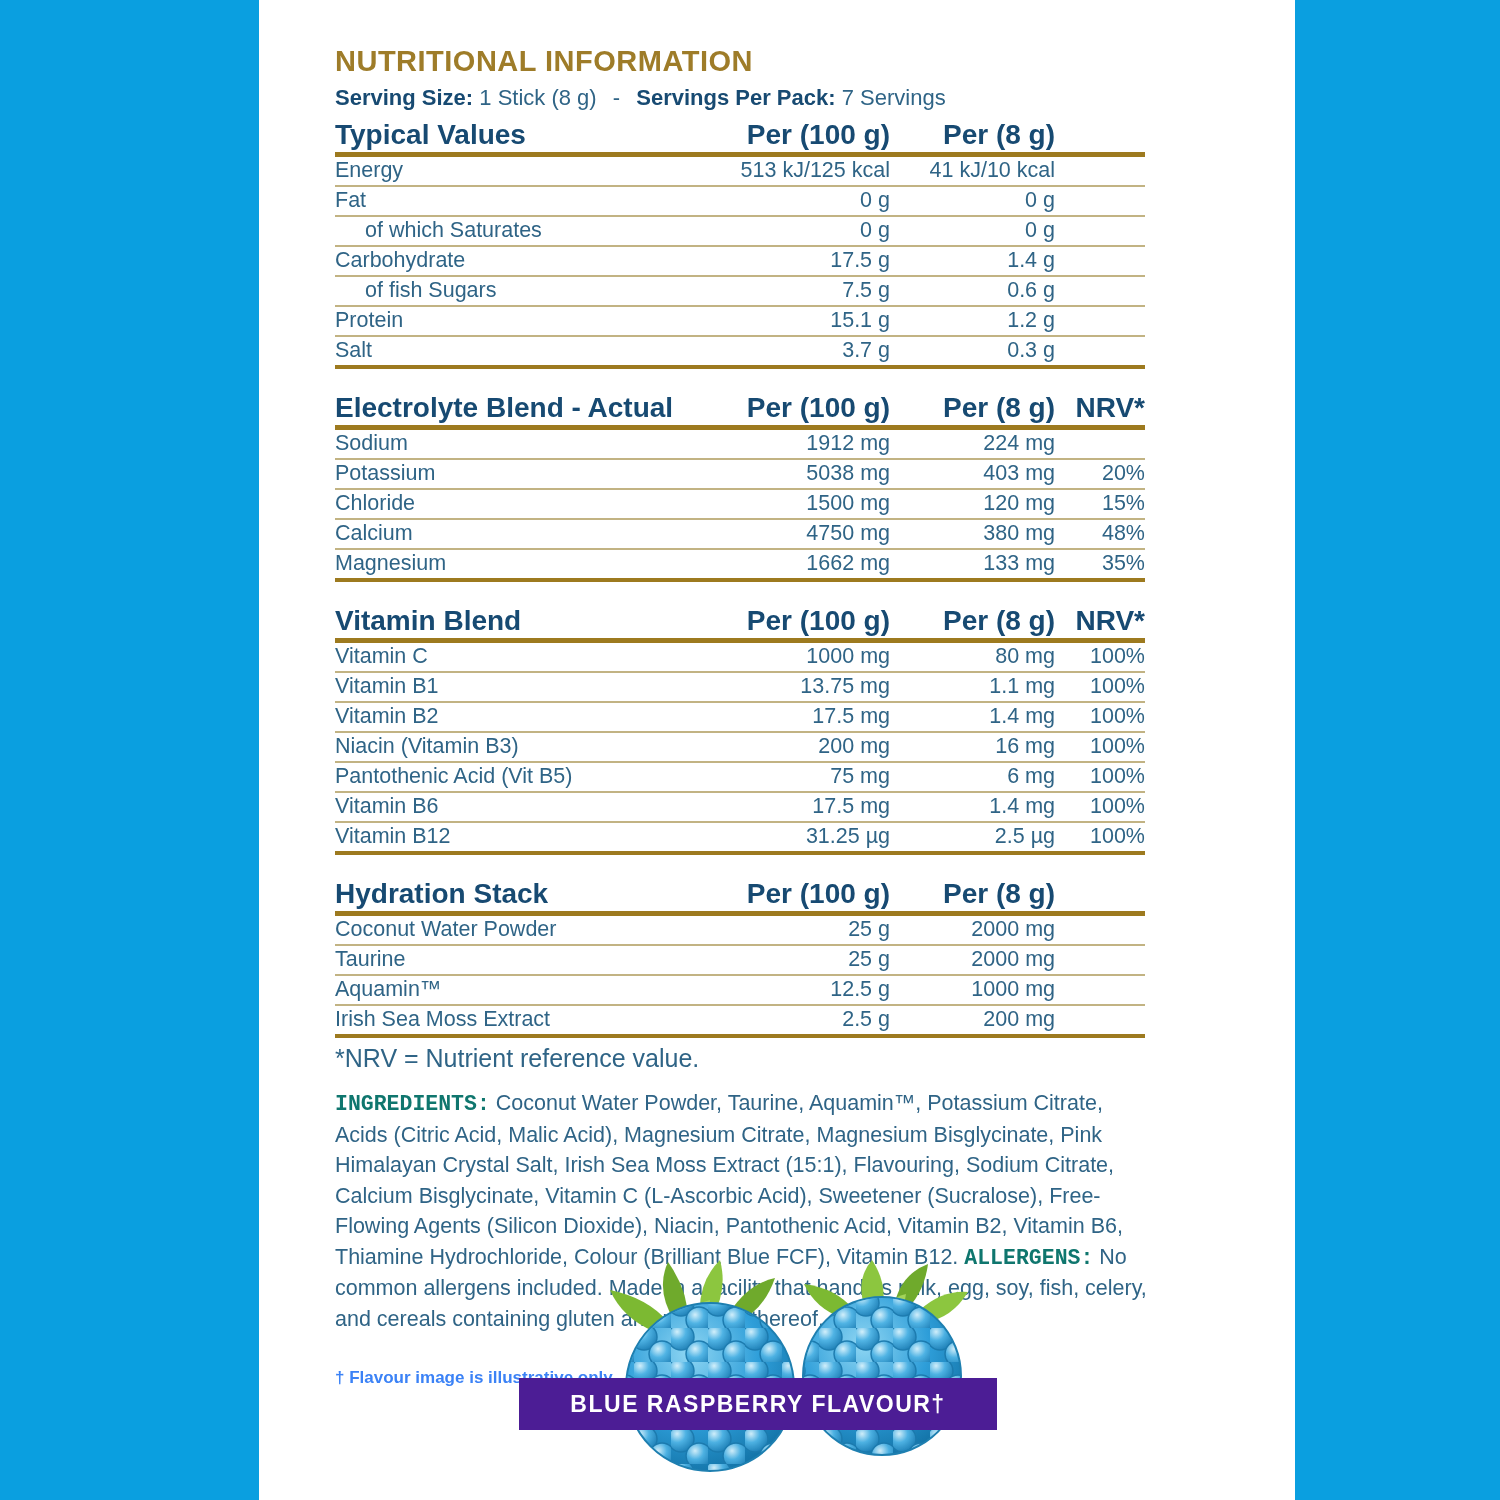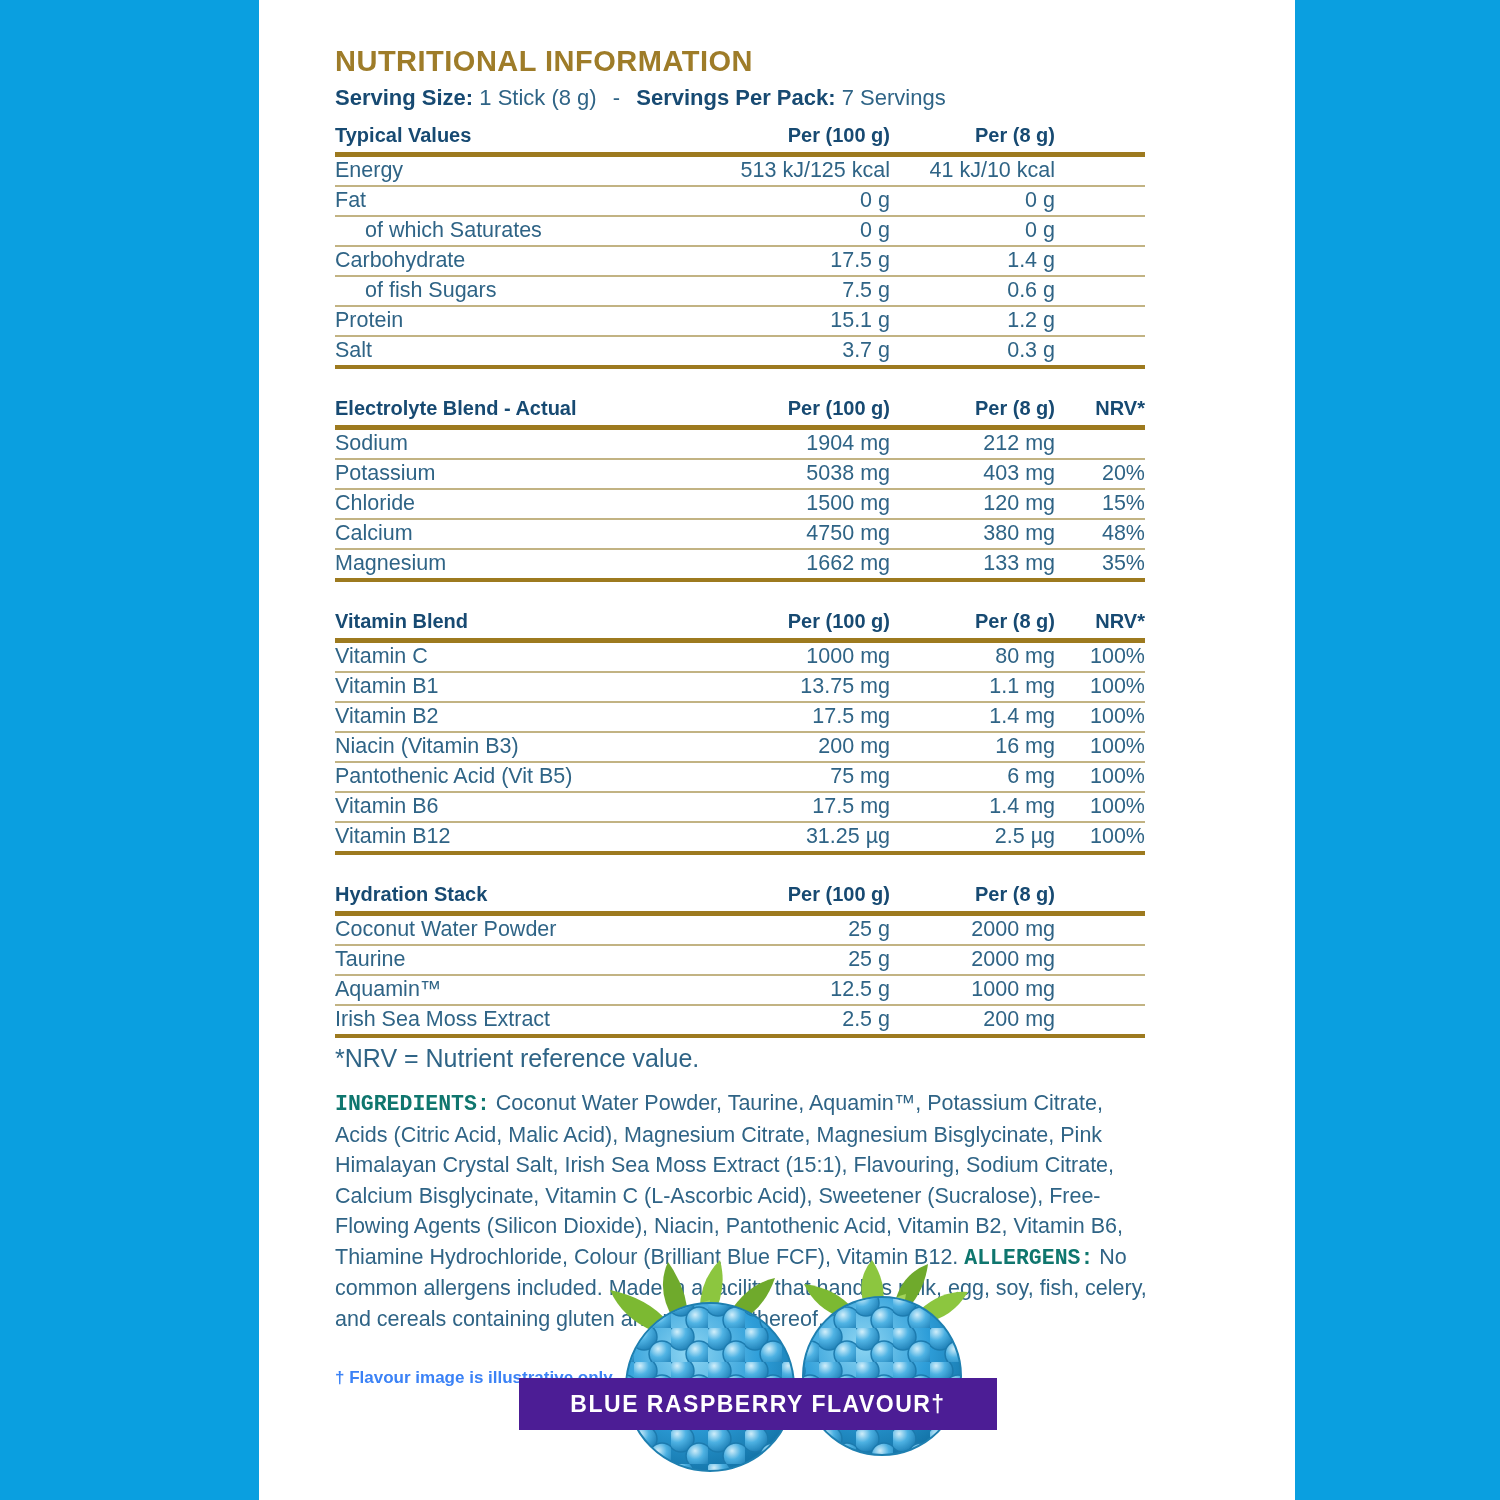--- a/index.html
+++ b/index.html
@@ -19,21 +19,21 @@
   .serving{margin-top:8px;font-size:22px;line-height:25px;color:#2f6486;}
   .serving .b{font-weight:bold;color:#174a72;}
   .serving .dash{margin:0 10px;}
   table.nutri{width:810px;border-collapse:collapse;table-layout:fixed;margin-top:14px;}
   table.nutri + table.nutri{margin-top:28px;}
   table.nutri col.c1{width:370px;}
   table.nutri col.c2{width:185px;}
   table.nutri col.c3{width:165px;}
   table.nutri col.c4{width:90px;}
   table.nutri th{
-    font-size:20px;line-height:22px;font-weight:bold;color:#174a72;
+    font-size:28px;line-height:22px;font-weight:bold;color:#174a72;
     padding:0 0 6px 0;border-bottom:5px solid #9d7a1f;text-align:left;
   }
   table.nutri th.num{text-align:right;}
   table.nutri td{
     font-size:21.5px;line-height:21px;color:#2f6486;
     padding:3px 0 4px 0;border-bottom:2px solid #c2b383;
   }
   table.nutri td.num{text-align:right;}
   table.nutri td.indent{padding-left:30px;}
   table.nutri tr:last-child td{border-bottom:4px solid #9d7a1f;}
@@ -143,22 +143,22 @@
         <tr>
           <th>Electrolyte Blend - Actual</th>
           <th class="num">Per (100 g)</th>
           <th class="num">Per (8 g)</th>
           <th class="num">NRV*</th>
         </tr>
       </thead>
       <tbody>
           <tr>
             <td>Sodium</td>
-            <td class="num">1904 mg</td>
-            <td class="num">212 mg</td>
+            <td class="num">1912 mg</td>
+            <td class="num">224 mg</td>
             <td class="num"></td>
           </tr>
           <tr>
             <td>Potassium</td>
             <td class="num">5038 mg</td>
             <td class="num">403 mg</td>
             <td class="num">20%</td>
           </tr>
           <tr>
             <td>Chloride</td>

